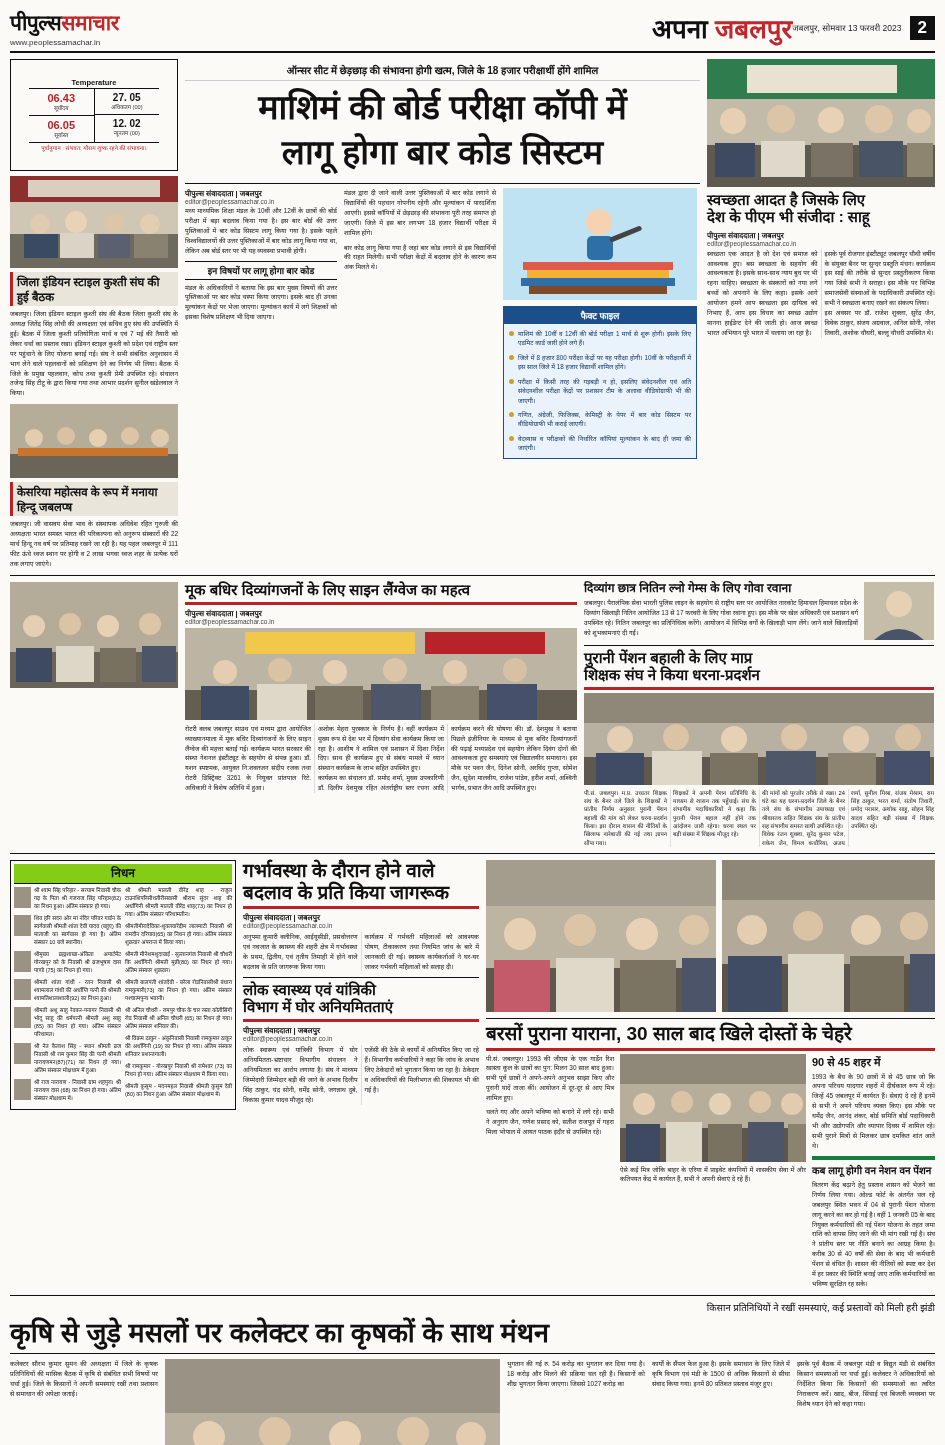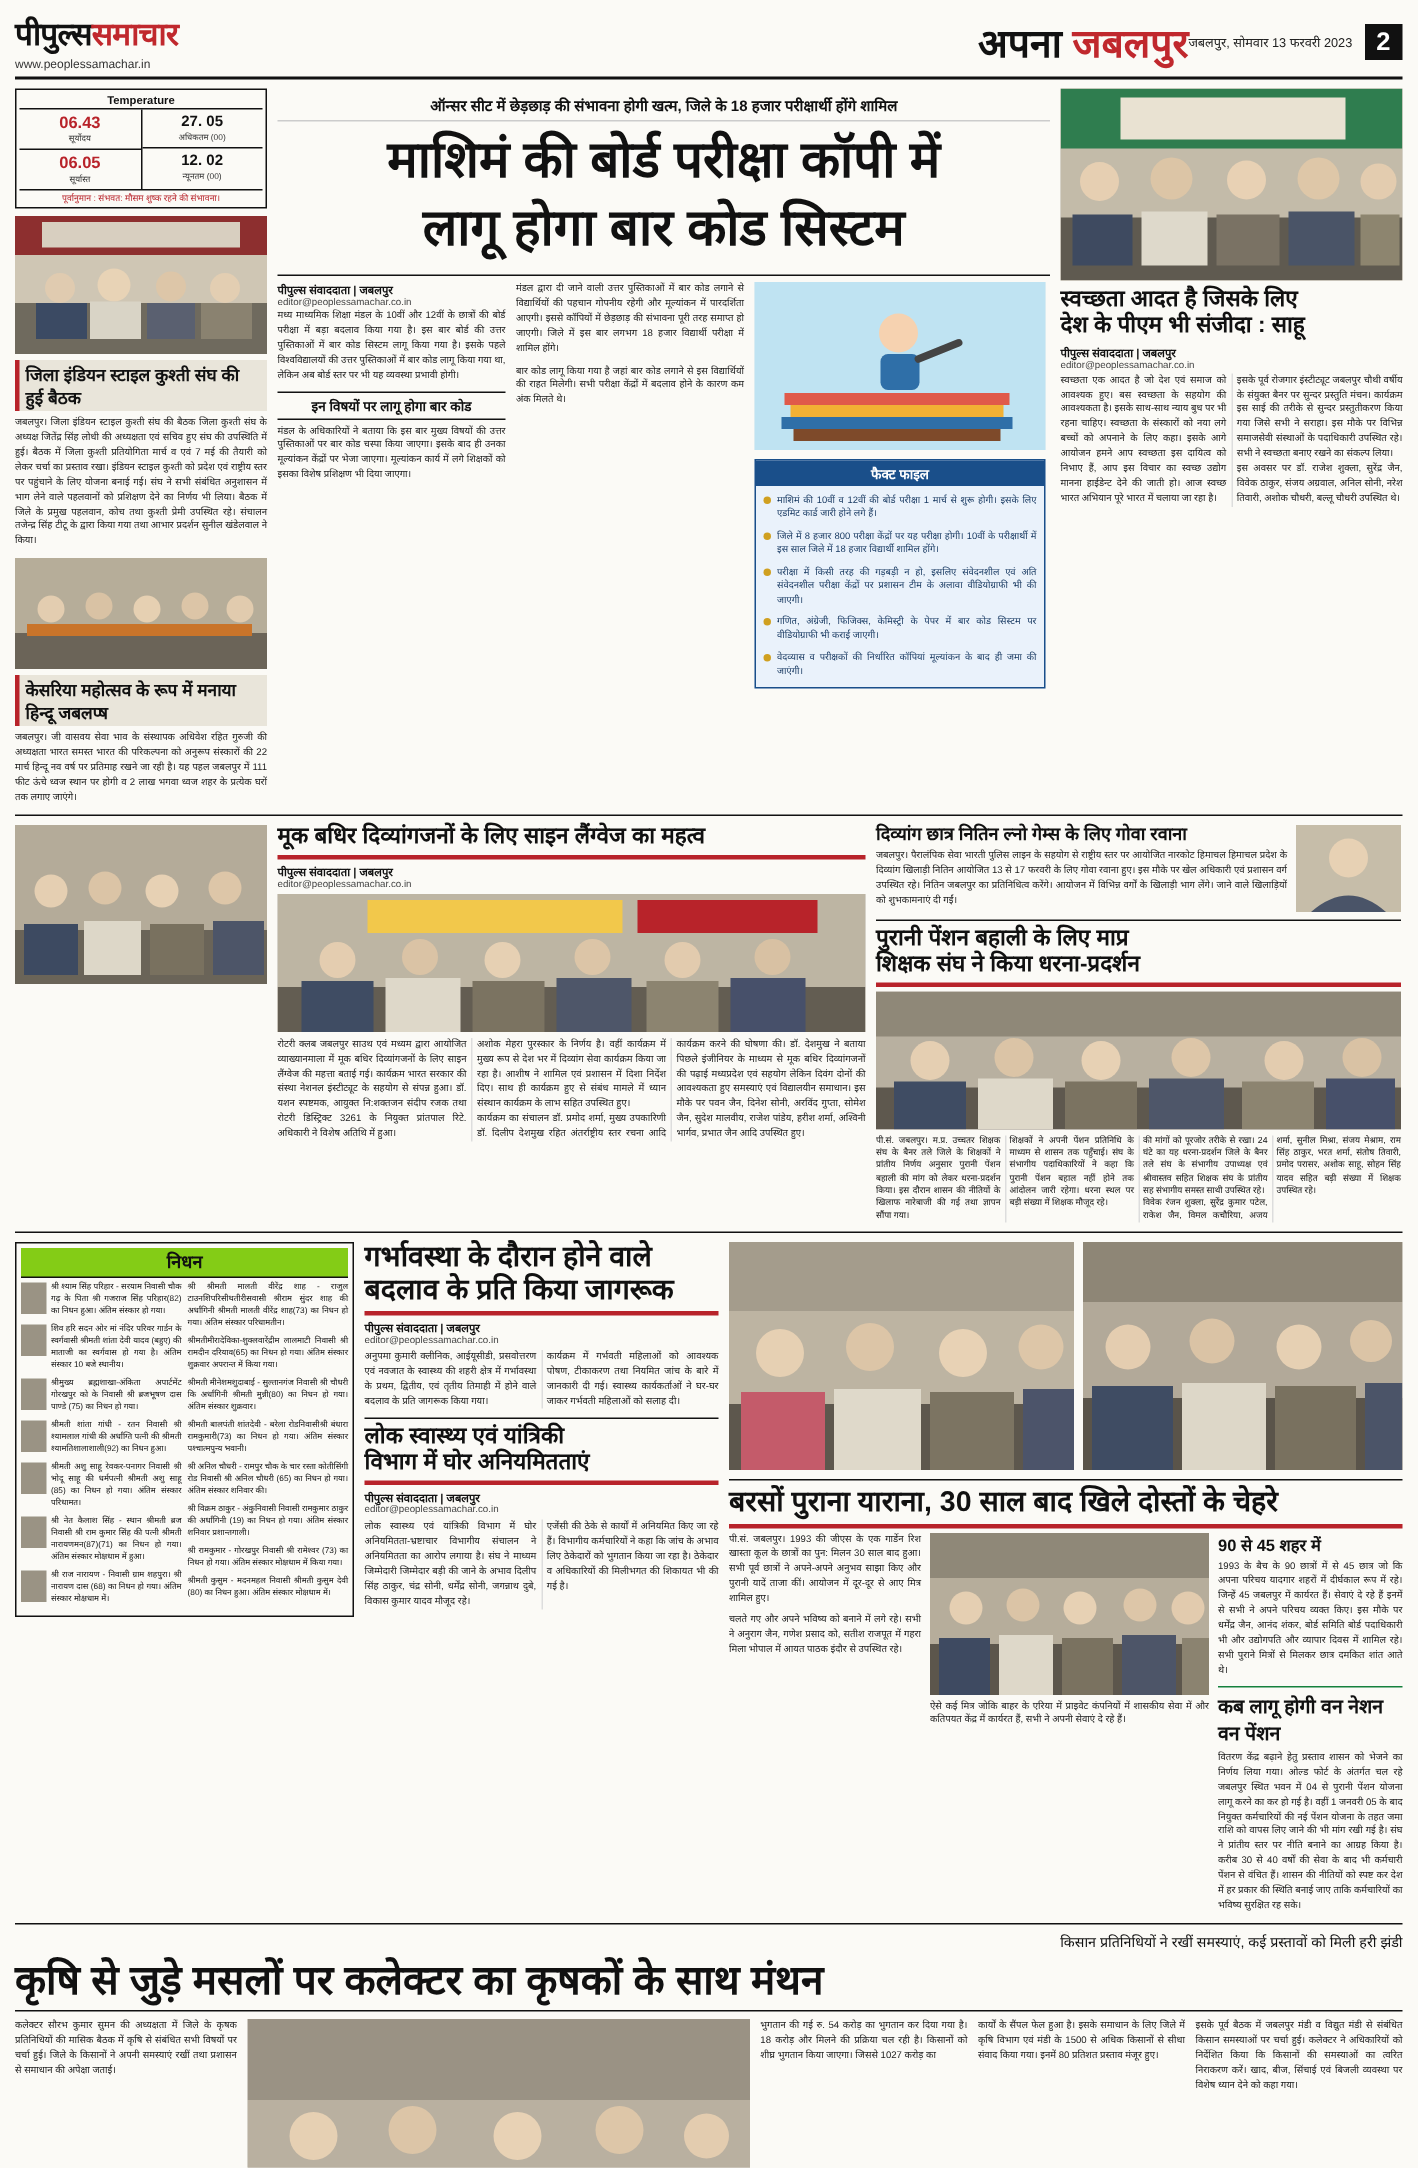--- a/index.html
+++ b/index.html
@@ -40,21 +40,21 @@
   .headline { font-weight:bold; color:#111; line-height:1.12; }
   .photo { background:#b9b2a5; position:relative; overflow:hidden; }
 
   
   .top-zone { display:flex; gap:7px; margin-top:6px; }
   .col-left { width:168px; }
   .col-mid { width:520px; }
   .col-right { width:228px; }
 
   
-  .weather { border:1px solid #111; padding:2px; }
+  .weather { border:1px solid #111; padding:18px; }
   .w-title { text-align:center; font-size:7.5px; font-weight:bold; border-bottom:1px solid #111; padding-bottom:1px; }
   .w-grid { display:flex; }
   .w-cell { flex:1; text-align:center; font-size:11px; font-weight:bold; color:#b8232a; padding:3px 0; border-right:1px solid #111; }
   .w-cell:last-child { border-right:none; }
   .w-cell.dark { color:#111; font-size:10px; }
   .w-sub { font-size:5.6px; color:#333; font-weight:normal; display:block; }
   .w-note { font-size:5.8px; text-align:center; color:#b8232a; border-top:1px solid #111; padding-top:1px; }
 
   .sec-head-bar { background:#e9e5da; border-left:3px solid #b8232a; font-size:11.5px; font-weight:bold; padding:2px 4px; margin:4px 0 3px; }
 
@@ -516,21 +516,21 @@
               <rect x="88" y="70" width="34" height="38" fill="#7a7260"></rect>
               <rect x="128" y="68" width="36" height="40" fill="#4d5568"></rect>
               <rect x="168" y="70" width="18" height="38" fill="#8b8370"></rect>
             </svg>
           </div>
           <div class="body-txt" style="margin-top:3px;">ऐसे कई मित्र जोकि बाहर के एरिया में प्राइवेट कंपनियों में शासकीय सेवा में और कतिपयत केंद्र में कार्यरत हैं, सभी ने अपनी सेवाएं दे रहे हैं।</div>
         </div>
         <div style="width:123px;">
           <div class="hl" style="font-size:11px;margin-bottom:3px;">90 से 45 शहर में</div>
           <div class="body-txt">1993 के बैच के 90 छात्रों में से 45 छात्र जो कि अपना परिचय यादगार शहरों में दीर्घकाल रूप में रहे। जिन्हें 45 जबलपुर में कार्यरत हैं। सेवाएं दे रहे हैं इनमें से सभी ने अपने परिचय व्यक्त किए। इस मौके पर धर्मेंद्र जैन, आनंद शंकर, बोर्ड समिति बोर्ड पदाधिकारी भी और उद्योगपति और व्यापार दिवस में शामिल रहे। सभी पुराने मित्रों से मिलकर छात्र दमकित शांत आते थे।</div>
-          <div class="hl" style="font-size:13px;margin:5px 0 3px;border-top:1px solid #15803d;padding-top:3px;">कब लागू होगी वन नेशन वन पेंशन</div>
+          <div class="hl" style="font-size:10px;margin:5px 0 3px;border-top:4px solid #15803d;padding-top:3px;">कब लागू होगी वन नेशन वन पेंशन</div>
           <div class="body-txt">वितरण केंद्र बढ़ाने हेतु प्रस्ताव शासन को भेजने का निर्णय लिया गया। ओल्ड फोर्ट के अंतर्गत चल रहे जबलपुर स्थित भवन में 04 से पुरानी पेंशन योजना लागू करने का कर हो गई है। वहीं 1 जनवरी 05 के बाद नियुक्त कर्मचारियों की नई पेंशन योजना के तहत जमा राशि को वापस लिए जाने की भी मांग रखी गई है। संघ ने प्रांतीय स्तर पर नीति बनाने का आग्रह किया है। करीब 30 से 40 वर्षों की सेवा के बाद भी कर्मचारी पेंशन से वंचित हैं। शासन की नीतियों को स्पष्ट कर देश में हर प्रकार की स्थिति बनाई जाए ताकि कर्मचारियों का भविष्य सुरक्षित रह सके।</div>
         </div>
       </div>
     </div>
   </div>
 
   <div class="rule" style="margin:6px 0 5px;"></div>
 
   <div>
     <div class="kicker">किसान प्रतिनिधियों ने रखीं समस्याएं, कई प्रस्तावों को मिली हरी झंडी</div>

